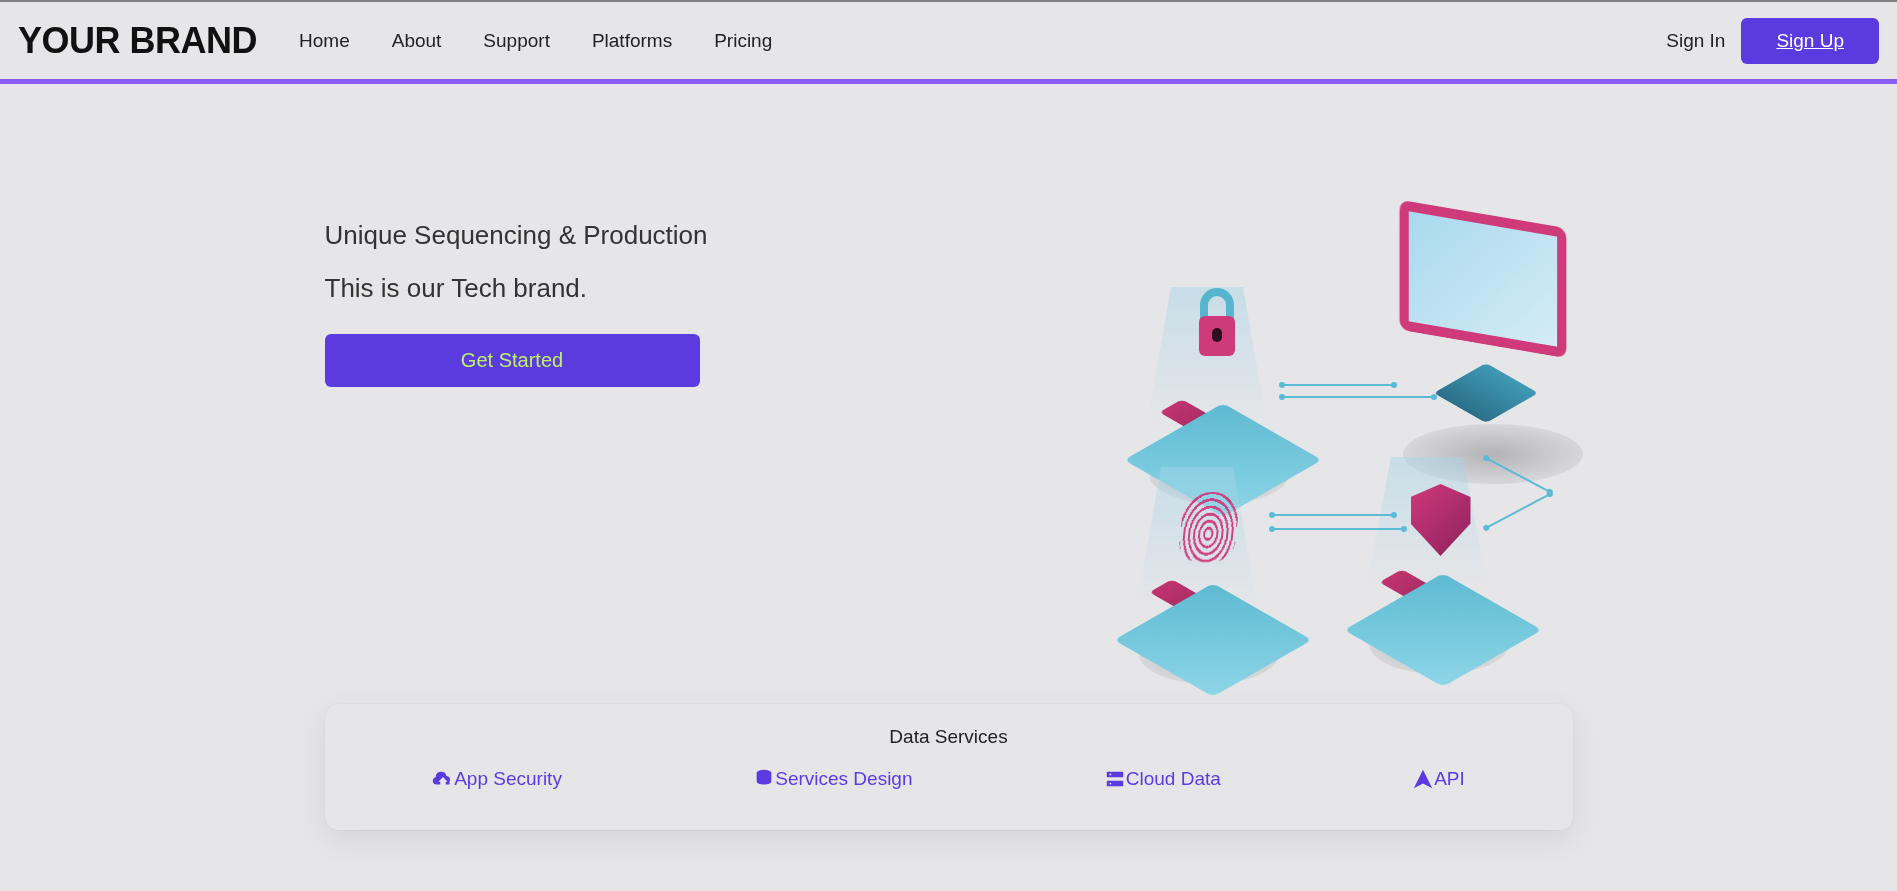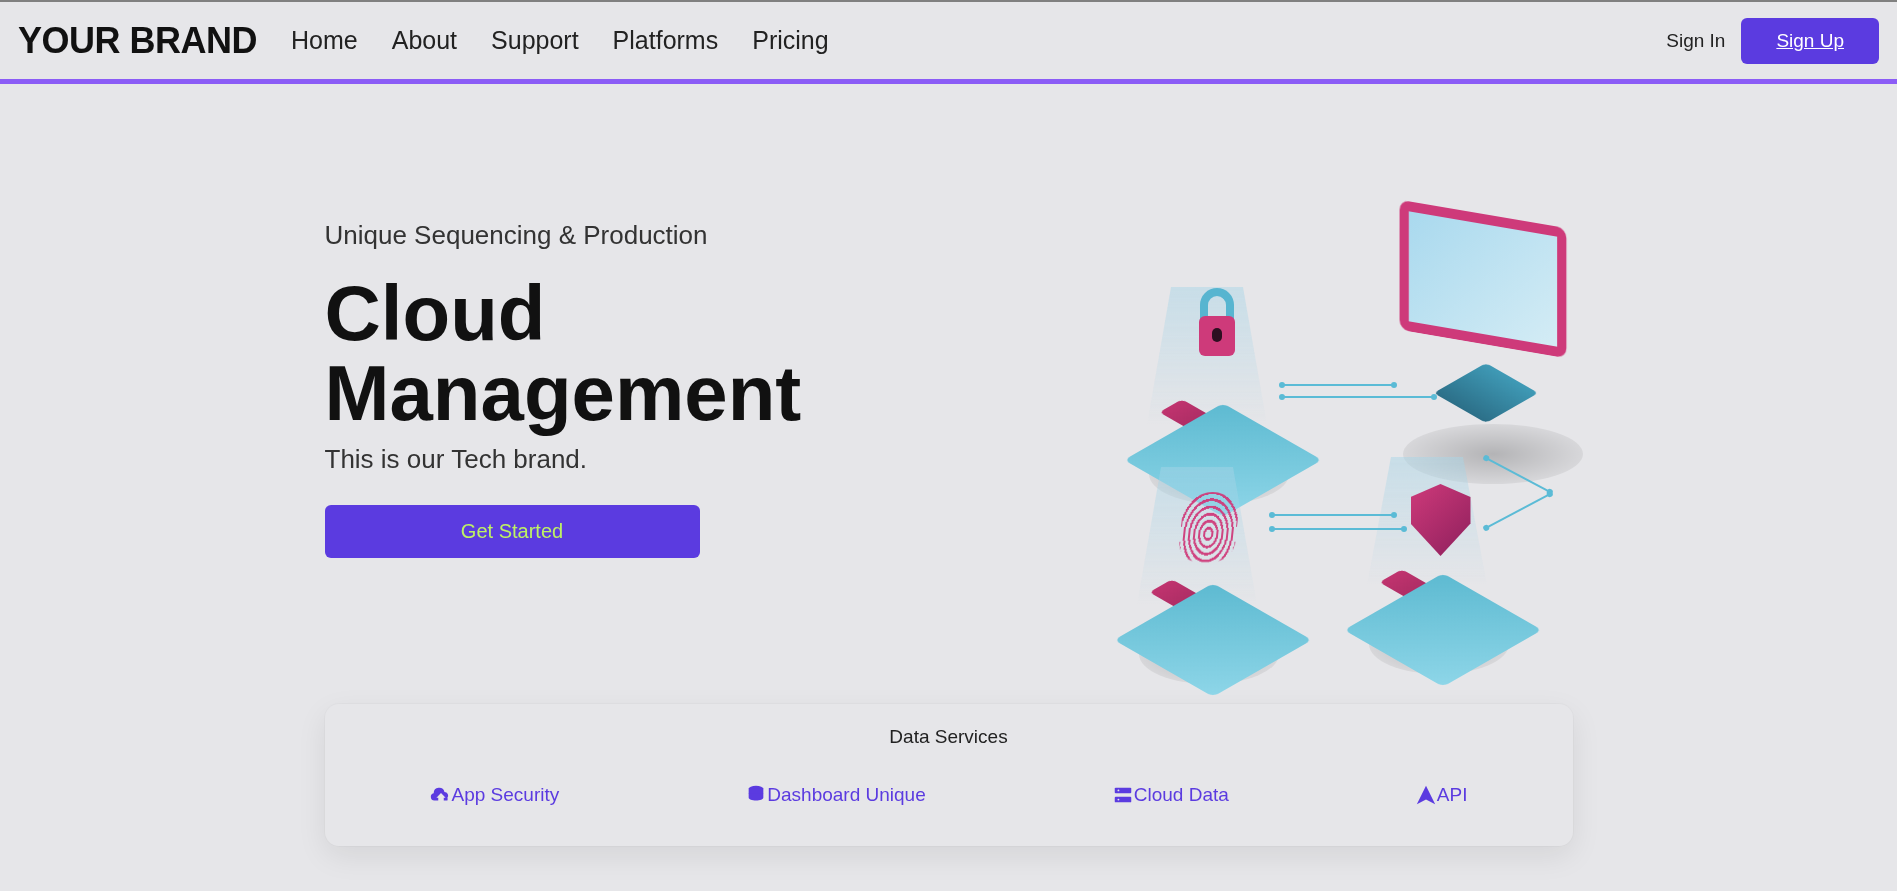--- a/index.html
+++ b/index.html
@@ -15,21 +15,21 @@
     padding: 0 18px;
     height: 84px;
     background: #e6e6e9;
     border-top: 2px solid #808080;
     border-bottom: 5px solid #8b5cf6;
     width: 100%;
   }
   .nav-left { display: flex; align-items: center; gap: 34px; }
   .brand { font-size: 36px; font-weight: 800; letter-spacing: -0.5px; color:#111; }
   .nav-links { display: flex; gap: 34px; }
-  .nav-link { font-size: 25px; color: #222; cursor: pointer; }
+  .nav-link { font-size: 19px; color: #222; cursor: pointer; margin-left: 8px; }
   .nav-right { display: flex; align-items: center; gap: 16px; }
   .signin { font-size: 19px; color: #222; cursor: pointer; }
   .signup {
     background: #5b3be0;
     color: #fff;
     border: none;
     border-radius: 6px;
     padding: 12px 35px;
     font-size: 19px;
     font-weight: 500;
@@ -67,21 +67,21 @@
   }
   .services-card {
     background: #e6e6e9;
     border-radius: 14px;
     box-shadow: 0 10px 30px rgba(0,0,0,0.08), 0 0 0 1px rgba(0,0,0,0.02);
     min-width: 790px;
     padding: 22px 12px 40px;
     margin: 50px auto 60px;
     text-align: center;
   }
-  .services-title { font-size: 19px; color:#222; font-weight: 400; margin-bottom:36px; }
+  .services-title { font-size: 19px; color:#222; font-weight: 400; margin-bottom:20px; }
   .services-row { display:flex; justify-content: space-around; align-items:center; }
   .service { display:flex; align-items:center; color:#5b3be0; font-size:19px; white-space:nowrap; cursor:pointer; }
   .service svg { width:22px; height:22px; fill:#5b3be0; }
   
   .iso-base { position:absolute; transform-origin:center; }
   .platform {
     width:140px; height:140px;
     transform: rotateX(55deg) rotateZ(45deg);
     border-radius:8px;
   }
@@ -139,21 +139,20 @@
   <div class="nav-right">
     <div class="signin">Sign In</div>
     <button class="signup">Sign Up</button>
   </div>
 </div>
 
 <div class="hero">
   <div class="hero-inner">
     <div class="hero-text">
       <div class="hero-kicker">Unique Sequencing &amp; Production</div>
-      <h1 class="hero-title">Cloud<br>Management</h1>
       <div class="hero-sub">This is our Tech brand.</div>
       <button class="cta">Get Started</button>
     </div>
 
     <div class="hero-illustration">
 
       <div class="iso-base" style="right:0; top:0;">
         <div class="shadow" style="top:210px; left:10px; width:180px;"></div>
         <div style="position:absolute; top:142px; left:56px; width:74px; height:74px; background:linear-gradient(180deg,#3f9ab6,#2c6f88); transform:rotateX(55deg) rotateZ(45deg); border-radius:6px;"></div>
         <div class="monitor-screen"></div>
@@ -205,21 +204,21 @@
             <path d="M19 15a4 4 0 0 0-3.2-6.4A6 6 0 0 0 4 10a4 4 0 0 0 1 7.9h4v-3H7l5-5 5 5h-2v3h4a3.9 3.9 0 0 0 0-2.9z"></path>
           </svg>
         <span>App Security</span>
       </div>
       <div class="service">
         <svg viewBox="0 0 24 24">
             <ellipse cx="12" cy="5" rx="8" ry="3"></ellipse>
             <path d="M4 5v5c0 1.7 3.6 3 8 3s8-1.3 8-3V5"></path>
             <path d="M4 10v5c0 1.7 3.6 3 8 3s8-1.3 8-3v-5"></path>
           </svg>
-        <span>Dashboard Unique</span>
+        <span>Services Design</span>
       </div>
       <div class="service">
         <svg viewBox="0 0 24 24">
             <rect x="3" y="4" width="18" height="6" rx="1"></rect>
             <rect x="3" y="14" width="18" height="6" rx="1"></rect>
             <circle cx="7" cy="7" r="1" fill="#e6e6e9"></circle>
             <circle cx="7" cy="17" r="1" fill="#e6e6e9"></circle>
           </svg>
         <span>Cloud Data</span>
       </div>

